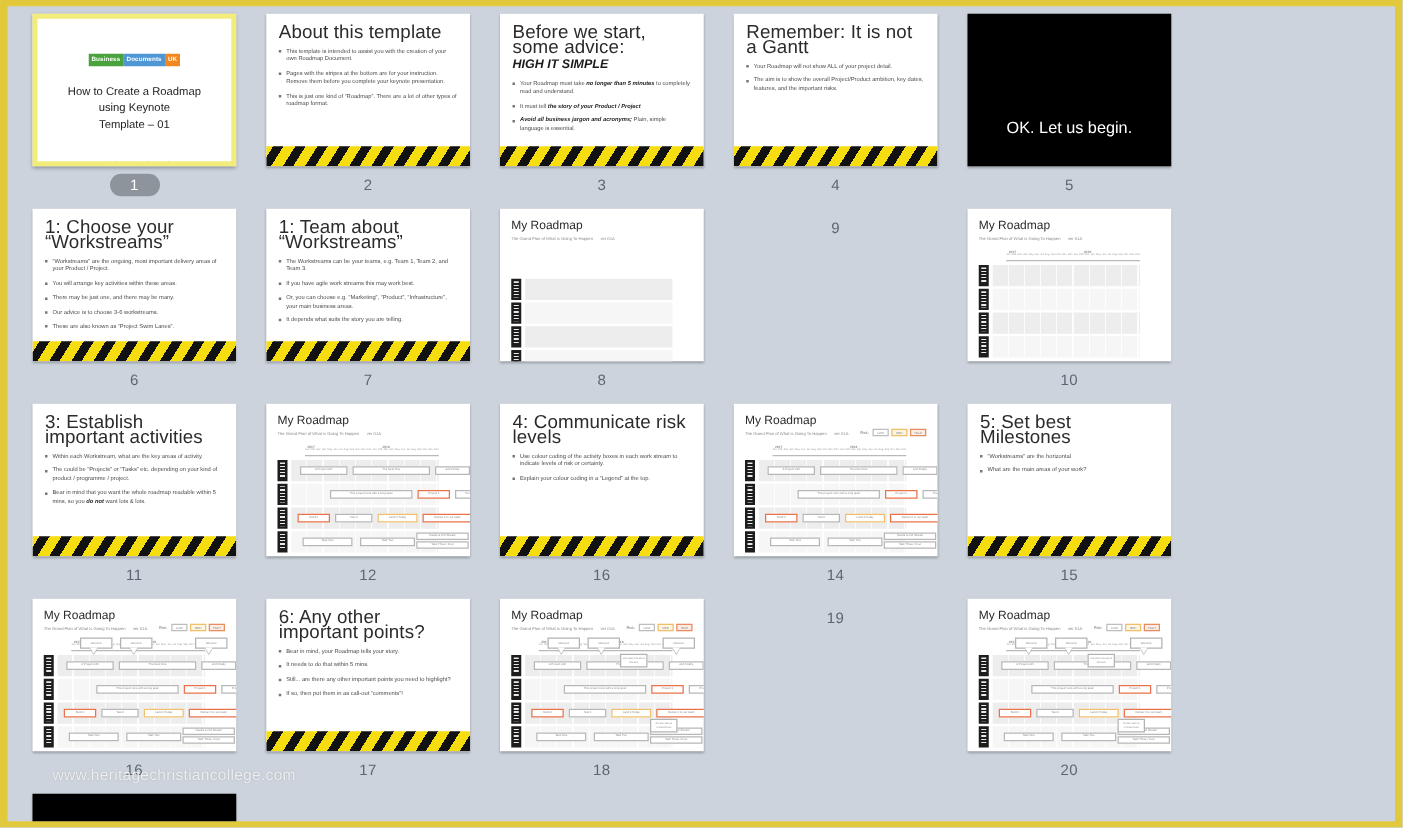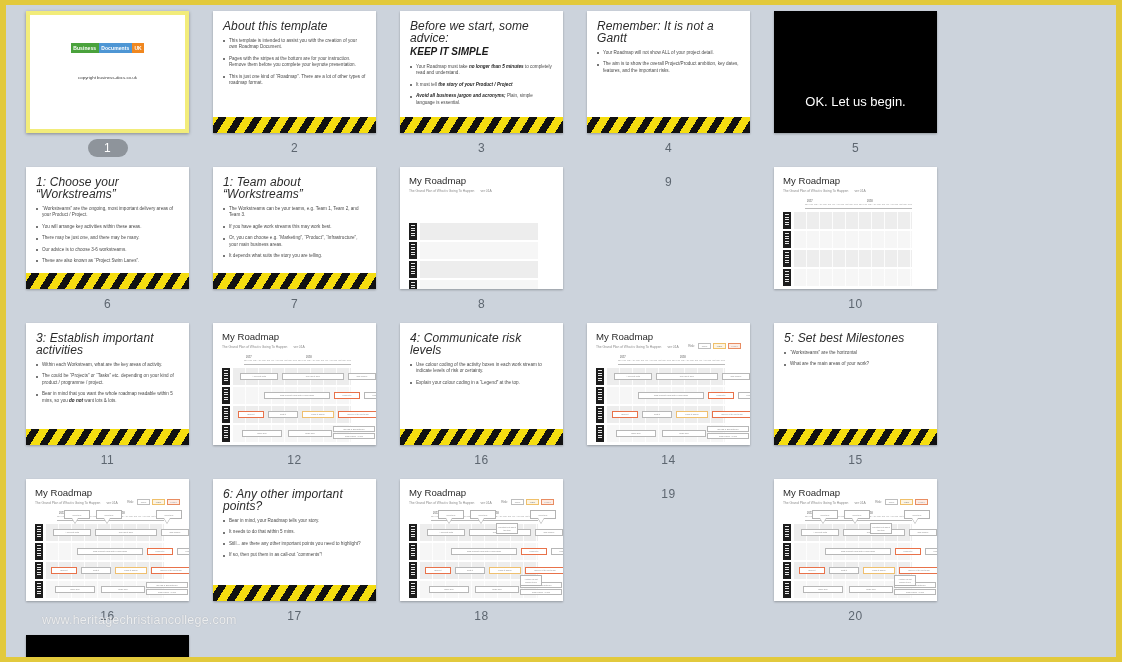--- a/index.html
+++ b/index.html
@@ -75,26 +75,25 @@
     background: repeating-linear-gradient(
       -58deg,
       #111 0px, #111 7px,
       #f5dd10 7px, #f5dd10 15px
     );
   }
 
   
   .s-pad { padding: 9px 10px 0 10px; }
   .s-title {
-    font-size: 12px;
+    font-size: 15px;
     color: #2b2b2b;
     font-weight: 400;
     line-height: 12px;
     letter-spacing: .1px;
-    font-style: italic;
   }
   .s-sub-bold {
     font-size: 10px;
     font-weight: bold;
     font-style: italic;
     color: #1a1a1a;
     line-height: 13px;
     margin-top: 1px;
   }
   ul.bul {
@@ -325,20 +324,25 @@
   <div class="grid" id="grid">
       <div class="cell">
         <div class="slide selected">
           <div style="display: flex; justify-content: center; margin-top: 14px;">
             <div class="logo">
               <span class="lg-b">Business</span>
               <span class="lg-d">Documents</span>
               <span class="lg-u">UK</span>
             </div>
           </div>
+          <div class="title-main">
+            <div>How to Create a Roadmap</div>
+            <div>using Keynote</div>
+            <div>Template – 01</div>
+          </div>
           <div class="title-copy">
             <div>copyright business-docs.co.uk</div>
           </div>
         </div>
         <div class="num sel">1</div>
       </div>
       <div class="cell">
         <div class="slide">
           <div class="s-pad">
             <div class="s-title">About this template</div>
@@ -349,21 +353,21 @@
             </ul>
           </div>
           <div class="stripes"></div>
         </div>
         <div class="num">2</div>
       </div>
       <div class="cell">
         <div class="slide">
           <div class="s-pad">
             <div class="s-title">Before we start, some advice:</div>
-            <div class="s-sub-bold">KEEP IT SIMPLE</div>
+            <div class="s-sub-bold">HIGH IT SIMPLE</div>
             <ul class="bul">
               <li>Your Roadmap must take <b><i>no longer than 5 minutes</i></b> to completely read and understand.</li>
               <li>It must tell <b><i>the story of your Product / Project</i></b></li>
               <li><b><i>Avoid all business jargon and acronyms;</i></b> Plain, simple language is essential.</li>
             </ul>
           </div>
           <div class="stripes"></div>
         </div>
         <div class="num">3</div>
       </div>

